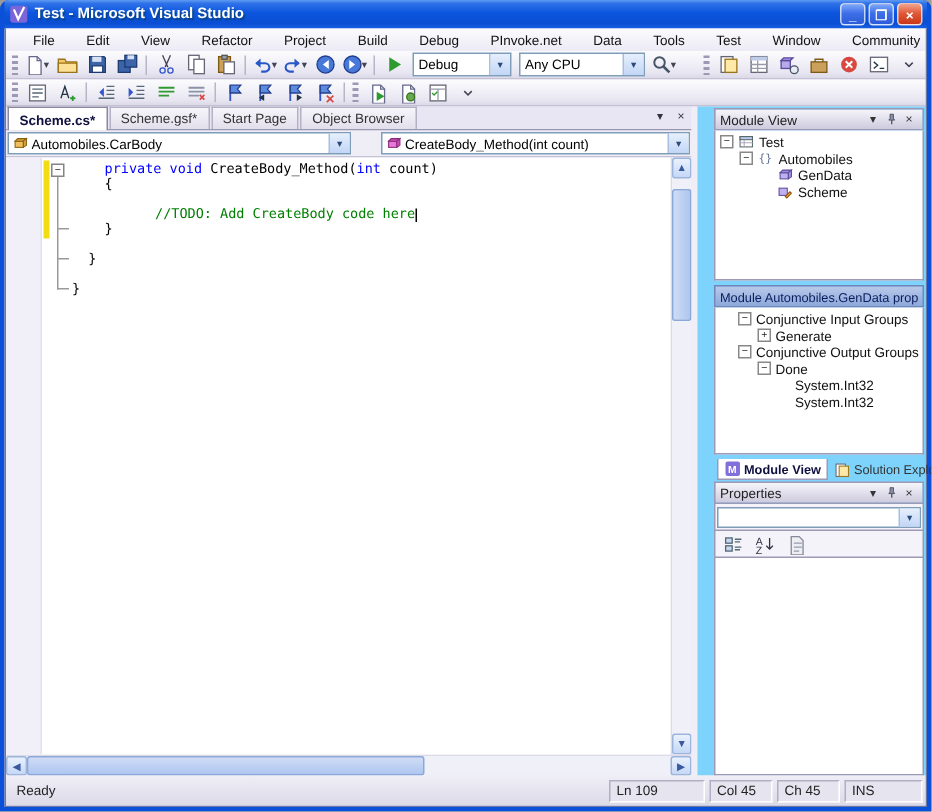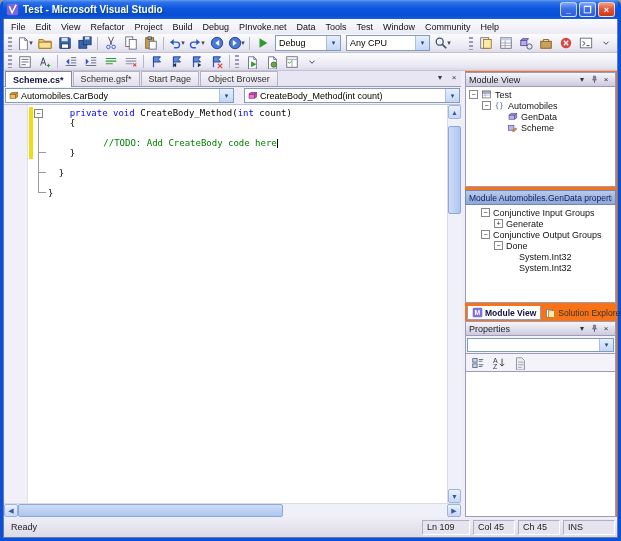--- a/index.html
+++ b/index.html
@@ -12,21 +12,21 @@
   .title-text{font-size:10px;font-weight:bold;flex:1;white-space:nowrap;overflow:hidden;text-shadow:1px 1px 1px #0338;}
   .title-icon{width:13px;height:13px;display:inline-flex;}
   .title-buttons{display:flex;gap:2px;}
   .tbn{width:17px;height:15px;border-radius:3px;border:1px solid rgba(255,255,255,.7);color:#fff;font-size:9px;
     display:flex;align-items:center;justify-content:center;font-weight:bold;
     background:linear-gradient(#7da8f8,#3d6ee8 45%,#2e5cd8);}
   .tbn.close{background:linear-gradient(#f0a088,#e05838 45%,#c83818);}
   
   .client{flex:1;display:flex;flex-direction:column;background:#EFEDF6;min-height:0;border:1px solid #6a7aa8;border-top:none;}
   .menubar{height:15px;flex:none;display:flex;align-items:center;font-size:9px;color:#111;background:linear-gradient(#fbfbfe,#eceaf4);padding-left:2px;}
-  .menu-item{padding:0 5px;height:100%;display:flex;align-items:center;white-space:nowrap;}
+  .menu-item{padding:0 5px;height:100%;display:flex;align-items:center;white-space:nowrap;margin-left:11px;}
   .toolbar{height:19px;flex:none;display:flex;align-items:center;gap:1px;padding:0 2px;
     background:linear-gradient(#fcfcfe,#e8e6f1 80%,#dcd9e8);border-bottom:1px solid #c5c2d6;}
   .toolbar.tb2{height:18px;}
   .grip{width:4px;height:13px;flex:none;margin:0 2px;
     background:repeating-linear-gradient(180deg,#9b99b4 0 2px,transparent 2px 4px);}
   .tsep{width:1px;height:13px;background:#b8b5c8;margin:0 2px;flex:none;}
   .tspacer{flex:1;}
   .tb-btn{height:17px;min-width:19px;padding:0 1px;display:flex;align-items:center;justify-content:center;flex:none;border-radius:2px;}
   .tb-btn .dd{font-size:7px;color:#445;margin-left:-1px;}
   .icon{display:inline-flex;align-items:center;justify-content:center;flex:none;}
@@ -37,21 +37,21 @@
   
   .main{flex:1;display:flex;min-height:0;}
   .editor-pane{width:457px;flex:none;display:flex;flex-direction:column;min-height:0;}
   .tabstrip{height:16px;flex:none;display:flex;background:#e8e6f2;border-bottom:1px solid #9a98b0;padding-left:1px;}
   .doctabs{display:flex;align-items:flex-end;height:100%;}
   .doctab{font-size:9px;color:#333;padding:2px 7px 2px 7px;border:1px solid #b5b2c6;border-bottom:none;margin-right:1px;
     background:linear-gradient(#f6f5fa,#e2dfec);white-space:nowrap;height:15px;display:flex;align-items:center;}
   .doctab.active{background:#fff;font-weight:bold;color:#101040;border-color:#8a88a0;height:16px;margin-bottom:-1px;}
   .strip-btn{width:14px;height:13px;display:flex;align-items:center;justify-content:center;font-size:8px;color:#334;margin-bottom:2px;}
   .strip-btn:first-of-type{margin-left:auto;}
-  .navbar{height:18px;flex:none;display:flex;align-items:center;background:#efedf6;border-bottom:1px solid #c5c2d6;padding:1px;gap:10px;}
+  .navbar{height:18px;flex:none;display:flex;align-items:center;background:#efedf6;border-bottom:1px solid #c5c2d6;padding:1px;gap:20px;}
   .navcombo{height:15px;background:#fff;border:1px solid #7F9DB9;display:flex;align-items:center;min-width:0;}
   .navcombo .icon{margin:0 2px;}
   .navval{flex:1;font-size:9px;white-space:nowrap;overflow:hidden;}
   .combo-arrow{width:14px;height:100%;flex:none;display:flex;align-items:center;justify-content:center;font-size:7px;color:#2a4a7a;
     border-left:1px solid #a8c0e0;background:linear-gradient(#e6effc,#c2d6f6);}
   .code-wrap{flex:1;display:flex;min-height:0;}
   .code-area{flex:1;background:#fff;position:relative;overflow:hidden;padding-top:3px;}
   .code-line{height:10px;padding-left:44px;white-space:pre;font:9px/10px "DejaVu Sans Mono",monospace;color:#000;}
   .code-line .kw{color:#0000ff;}
   .code-line .cm{color:#008000;margin-left:12px;}
@@ -66,21 +66,21 @@
   .vscroll{width:14px;flex:none;background:#f0f1f8;border-left:1px solid #dcdae8;display:flex;flex-direction:column;}
   .sarrow{height:14px;width:100%;flex:none;display:flex;align-items:center;justify-content:center;font-size:7px;color:#3a5aa0;
     background:linear-gradient(#e9f1fd,#c6d8f7);border:1px solid #9db4dd;border-radius:2px;}
   .vthumb{margin-top:55%;height:22%;width:100%;background:linear-gradient(90deg,#cfdcf6,#aec6f0);border:1px solid #8aa8d8;border-radius:2px;}
   .hscroll{height:14px;flex:none;display:flex;background:#f0f1f8;border-top:1px solid #dcdae8;}
   .sarrow.h{width:14px;height:100%;}
   .hthumb{width:58%;height:100%;background:linear-gradient(#cfdcf6,#aec6f0);border:1px solid #8aa8d8;border-radius:2px;}
   .htrack{flex:1;}
   .splitter{width:4px;flex:none;background:#efedf6;}
   
-  .dock{flex:1;display:flex;flex-direction:column;background:#f97316;min-width:0;padding:1px 1px 0 0;}
+  .dock{flex:1;display:flex;flex-direction:column;background:#7dd3fc;min-width:0;padding:1px 1px 0 11px;}
   .panel{display:flex;flex-direction:column;flex:none;}
   .panel-header{height:15px;flex:none;display:flex;align-items:center;font-size:9px;color:#222;padding:0 3px;
     background:linear-gradient(#f6f5fa,#cdcade);border:1px solid #9d9ab8;}
   .panel-header .ph-title{flex:1;white-space:nowrap;overflow:hidden;}
   .panel-header.blue{background:linear-gradient(#b9c9ea,#8da8da);color:#0a1e5e;font-size:8.5px;border-color:#7386b8;}
   .ph-btn{width:12px;height:11px;display:flex;align-items:center;justify-content:center;font-size:8px;color:#333;flex:none;}
   .panel-body{background:#fff;border:1px solid #9d9ab8;border-top:none;overflow:hidden;padding-top:2px;}
   .mv-body{height:100px;}
   .gd-body{height:98px;padding-left:12px;}
   .tree-row{display:flex;align-items:center;height:11px;font-size:9px;color:#111;white-space:nowrap;}
@@ -678,19 +678,19 @@
                 </span>
               </span>
             </div>
           <div class="props-grid"></div>
         </div>
       </div>
 
     </div>
     <div class="statusbar">
       <span class="status-ready">Ready</span>
-      <span class="scell" style="width:48px;">Ln 109</span>
+      <span class="scell" style="width:64px;">Ln 109</span>
       <span class="scell" style="width:42px;">Col 45</span>
       <span class="scell" style="width:42px;">Ch 45</span>
       <span class="scell" style="width:52px;">INS</span>
     </div>
   </div>
 </div>
 
 </body></html>

